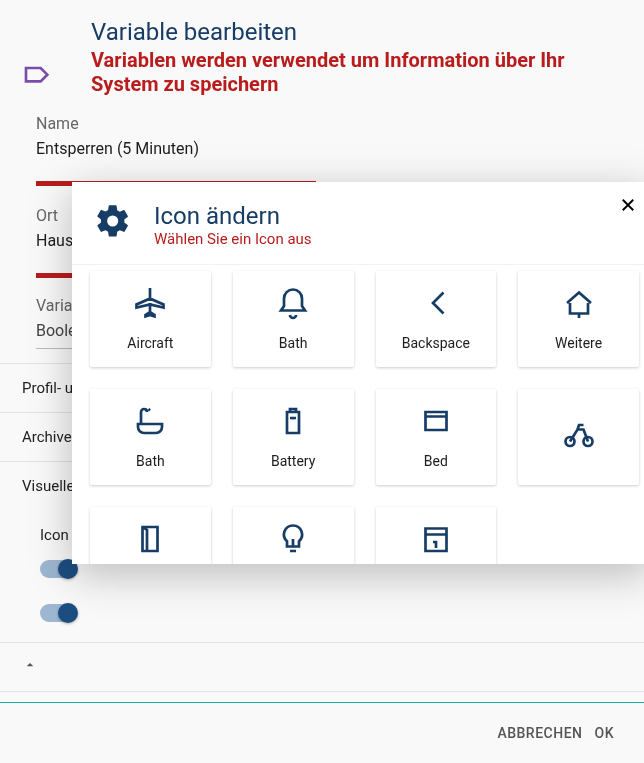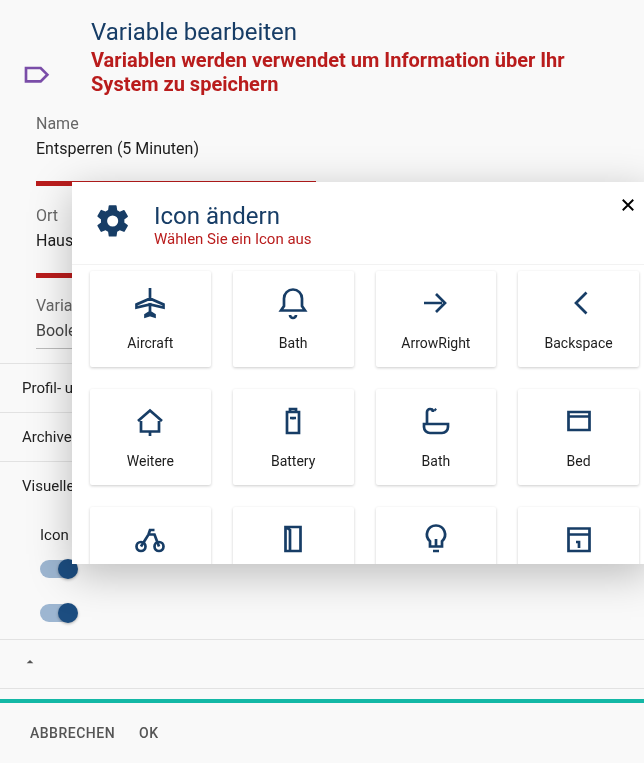--- a/index.html
+++ b/index.html
@@ -21,21 +21,21 @@
   .field-select { border-bottom: 1px solid #bbb; width: 100%; display: flex; justify-content: space-between; align-items: center; padding: 6px 0 8px 0; color: #444; }
   .select-caret svg { width: 12px; height: 12px; }
 
   .section-header { display: flex; justify-content: space-between; align-items: center; padding: 14px 22px; font-size: 15px; color: #222; }
   .sep { height: 1px; background: #e2e2e2; }
 
   .toggle-row { display: flex; align-items: center; gap: 14px; padding: 6px 40px; }
   .toggle { width: 36px; height: 18px; border-radius: 10px; background: #9db6d1; position: relative; }
   .toggle .knob { width: 20px; height: 20px; border-radius: 50%; background: #1c4d80; position: absolute; top: -1px; left: 18px; box-shadow: 0 1px 3px rgba(0,0,0,0.3); }
 
-  .footer { border-top: 4px solid #14b8a6; display: flex; gap: 24px; padding: 22px 30px; }
+  .footer { border-top: 1px solid #14b8a6; display: flex; justify-content: flex-end; gap: 12px; padding: 22px 30px; }
   .footer-btn { color: #555; font-size: 14px; font-weight: 500; letter-spacing: 0.5px; background: none; border: none; cursor: pointer; }
 
   
   .modal { position: absolute; top: 182px; left: 72px; width: 579px; background: #fff; box-shadow: 0 10px 40px rgba(0,0,0,0.25); z-index: 100; display: flex; flex-direction: column; }
   .modal-header { display: flex; align-items: flex-start; padding: 20px 22px 16px 22px; gap: 22px; position: relative; }
   .modal-header-icon svg { width: 38px; height: 38px; }
   .modal-title { color: #173d66; font-size: 24px; font-weight: 400; }
   .modal-sub { color: #b91c1c; font-size: 15px; }
   .modal-close { position: absolute; top: 14px; right: 14px; background: none; border: none; cursor: pointer; color: #000; font-size: 18px; font-weight: 700; }
 
@@ -177,48 +177,42 @@
           <div class="icon-card-label">Aircraft</div>
         </div>
         <div class="icon-card">
           <span><svg viewBox="0 0 24 24">
               <path fill="none" stroke="#173d66" stroke-width="1.8" d="M12 3a6 6 0 0 0-6 6v5l-2 3h16l-2-3V9a6 6 0 0 0-6-6z M10 20a2 2 0 0 0 4 0"></path>
             </svg></span>
           <div class="icon-card-label">Bath</div>
         </div>
         <div class="icon-card">
           <span><svg viewBox="0 0 24 24">
-              <path fill="none" stroke="#173d66" stroke-width="1.8" d="M4 12h12 M12 6l6 6-6 6"></path>
-            </svg></span>
-          <div class="icon-card-label">ArrowRight</div>
-        </div>
-        <div class="icon-card">
-          <span><svg viewBox="0 0 24 24">
               <path fill="none" stroke="#173d66" stroke-width="1.8" d="M17 5l-7 7 7 7"></path>
             </svg></span>
           <div class="icon-card-label">Backspace</div>
         </div>
         <div class="icon-card">
           <span><svg viewBox="0 0 24 24">
               <path fill="none" stroke="#173d66" stroke-width="1.8" d="M4 12l8-7 8 7 M6 12v7h12v-7"></path>
               <path stroke="#173d66" stroke-width="1.8" d="M12 19v3"></path>
             </svg></span>
           <div class="icon-card-label">Weitere</div>
         </div>
         <div class="icon-card">
           <span><svg viewBox="0 0 24 24">
+              <path fill="none" stroke="#173d66" stroke-width="1.8" d="M4 14h16v2a4 4 0 0 1-4 4H8a4 4 0 0 1-4-4z M6 14V6a2 2 0 0 1 4 0 M9 4l1 1 M11 4l1 1"></path>
+            </svg></span>
+          <div class="icon-card-label">Bath</div>
+        </div>
+        <div class="icon-card">
+          <span><svg viewBox="0 0 24 24">
               <path fill="none" stroke="#173d66" stroke-width="1.8" d="M8 6h8v14H8z M10 4h4v2h-4z M12 10v1 M10 10h4"></path>
             </svg></span>
           <div class="icon-card-label">Battery</div>
-        </div>
-        <div class="icon-card">
-          <span><svg viewBox="0 0 24 24">
-              <path fill="none" stroke="#173d66" stroke-width="1.8" d="M4 14h16v2a4 4 0 0 1-4 4H8a4 4 0 0 1-4-4z M6 14V6a2 2 0 0 1 4 0 M9 4l1 1 M11 4l1 1"></path>
-            </svg></span>
-          <div class="icon-card-label">Bath</div>
         </div>
         <div class="icon-card">
           <span><svg viewBox="0 0 24 24">
               <path fill="none" stroke="#173d66" stroke-width="1.8" d="M5 6h14v12H5z M5 9h14"></path>
             </svg></span>
           <div class="icon-card-label">Bed</div>
         </div>
         <div class="icon-card" style="min-height: 70px;">
           <span><svg viewBox="0 0 24 24">
               <path fill="none" stroke="#173d66" stroke-width="1.8" d="M6 17a3 3 0 1 0 0 0 M18 17a3 3 0 1 0 0 0"></path>

